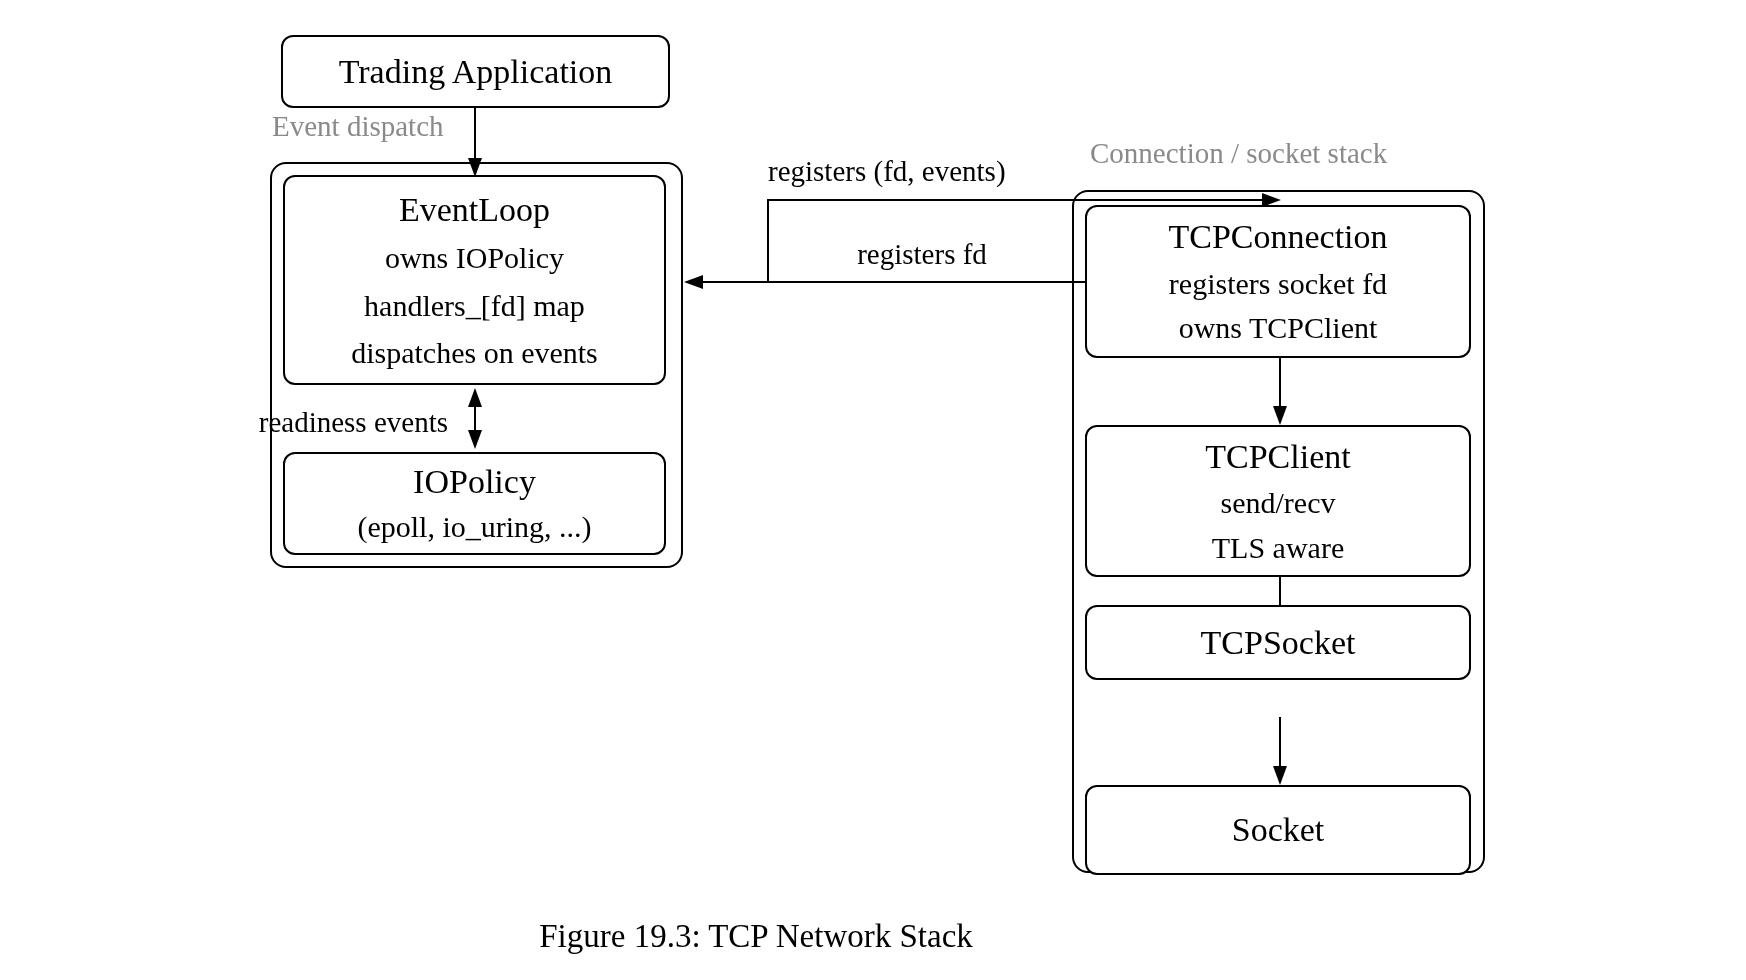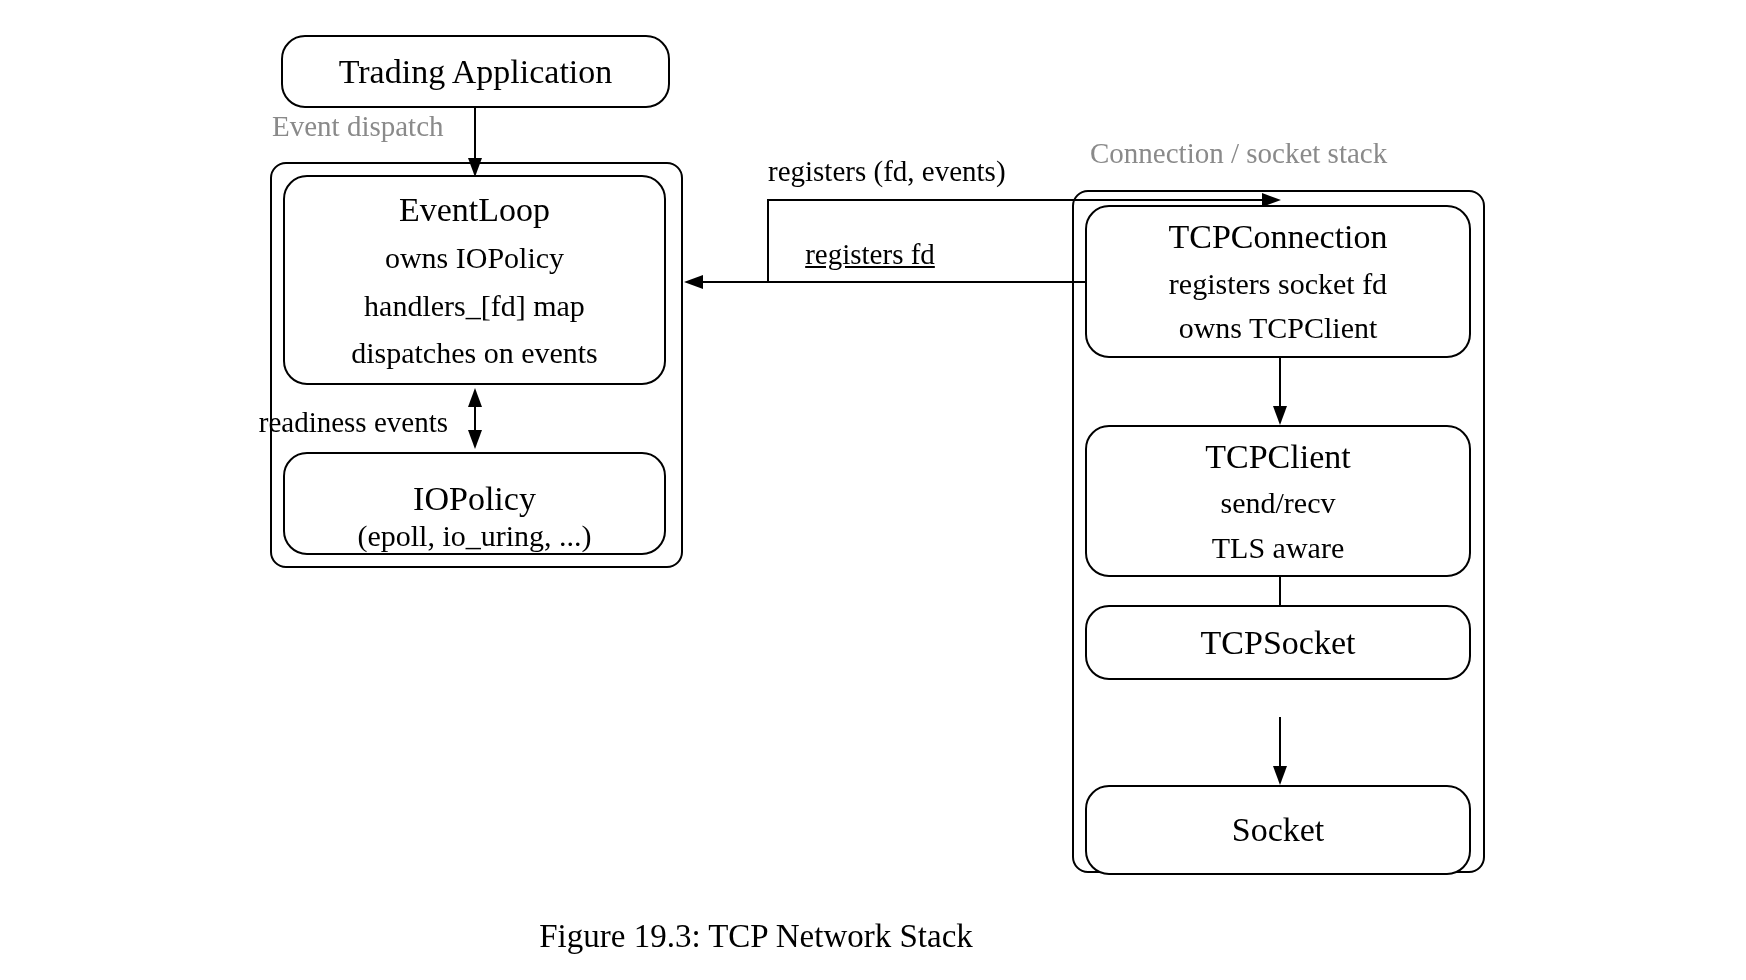--- a/index.html
+++ b/index.html
@@ -22,21 +22,21 @@
   .edges polygon{fill:var(--line);stroke:none;}
   .container{
     position:absolute;
     border:2px solid var(--line);
     border-radius:16px;
     background:transparent;
   }
   .box{
     position:absolute;
     border:2px solid var(--line);
-    border-radius:24px;
+    border-radius:12px;
     background:var(--bg);
     display:flex;
     flex-direction:column;
     justify-content:space-evenly;
     align-items:center;
     text-align:center;
     box-sizing:border-box;
   }
   .box .title{font-size:34px;line-height:1.15;white-space:nowrap;}
   .box .body{font-size:30px;line-height:1.15;white-space:nowrap;}
@@ -117,27 +117,27 @@
 
   <div class="box" style="left:283px;top:175px;width:383px;height:210px;">
     <div class="title">EventLoop</div>
     <div class="body">owns IOPolicy</div>
     <div class="body">handlers_[fd] map</div>
     <div class="body">dispatches on events</div>
   </div>
 
   <div class="edge-label" style="right:1298px;top:407px;">readiness events</div>
 
-  <div class="box" style="left:283px;top:452px;width:383px;height:103px;justify-content:flex-end;">
+  <div class="box" style="left:283px;top:452px;width:383px;height:103px;">
     <div class="title">IOPolicy</div>
     <div class="body">(epoll, io_uring, ...)</div>
   </div>
 
   <div class="edge-label" style="left:768px;top:156px;">registers (fd, events)</div>
-  <div class="edge-label center-x" style="left:870px;top:239px;text-decoration:underline;">registers fd</div>
+  <div class="edge-label center-x" style="left:922px;top:239px;">registers fd</div>
 
   <div class="muted-label" style="left:1090px;top:138px;">Connection / socket stack</div>
 
   <div class="container" style="left:1072px;top:190px;width:409px;height:679px;"></div>
 
   <div class="box" style="left:1085px;top:205px;width:386px;height:153px;">
     <div class="title">TCPConnection</div>
     <div class="body">registers socket fd</div>
     <div class="body">owns TCPClient</div>
   </div>

